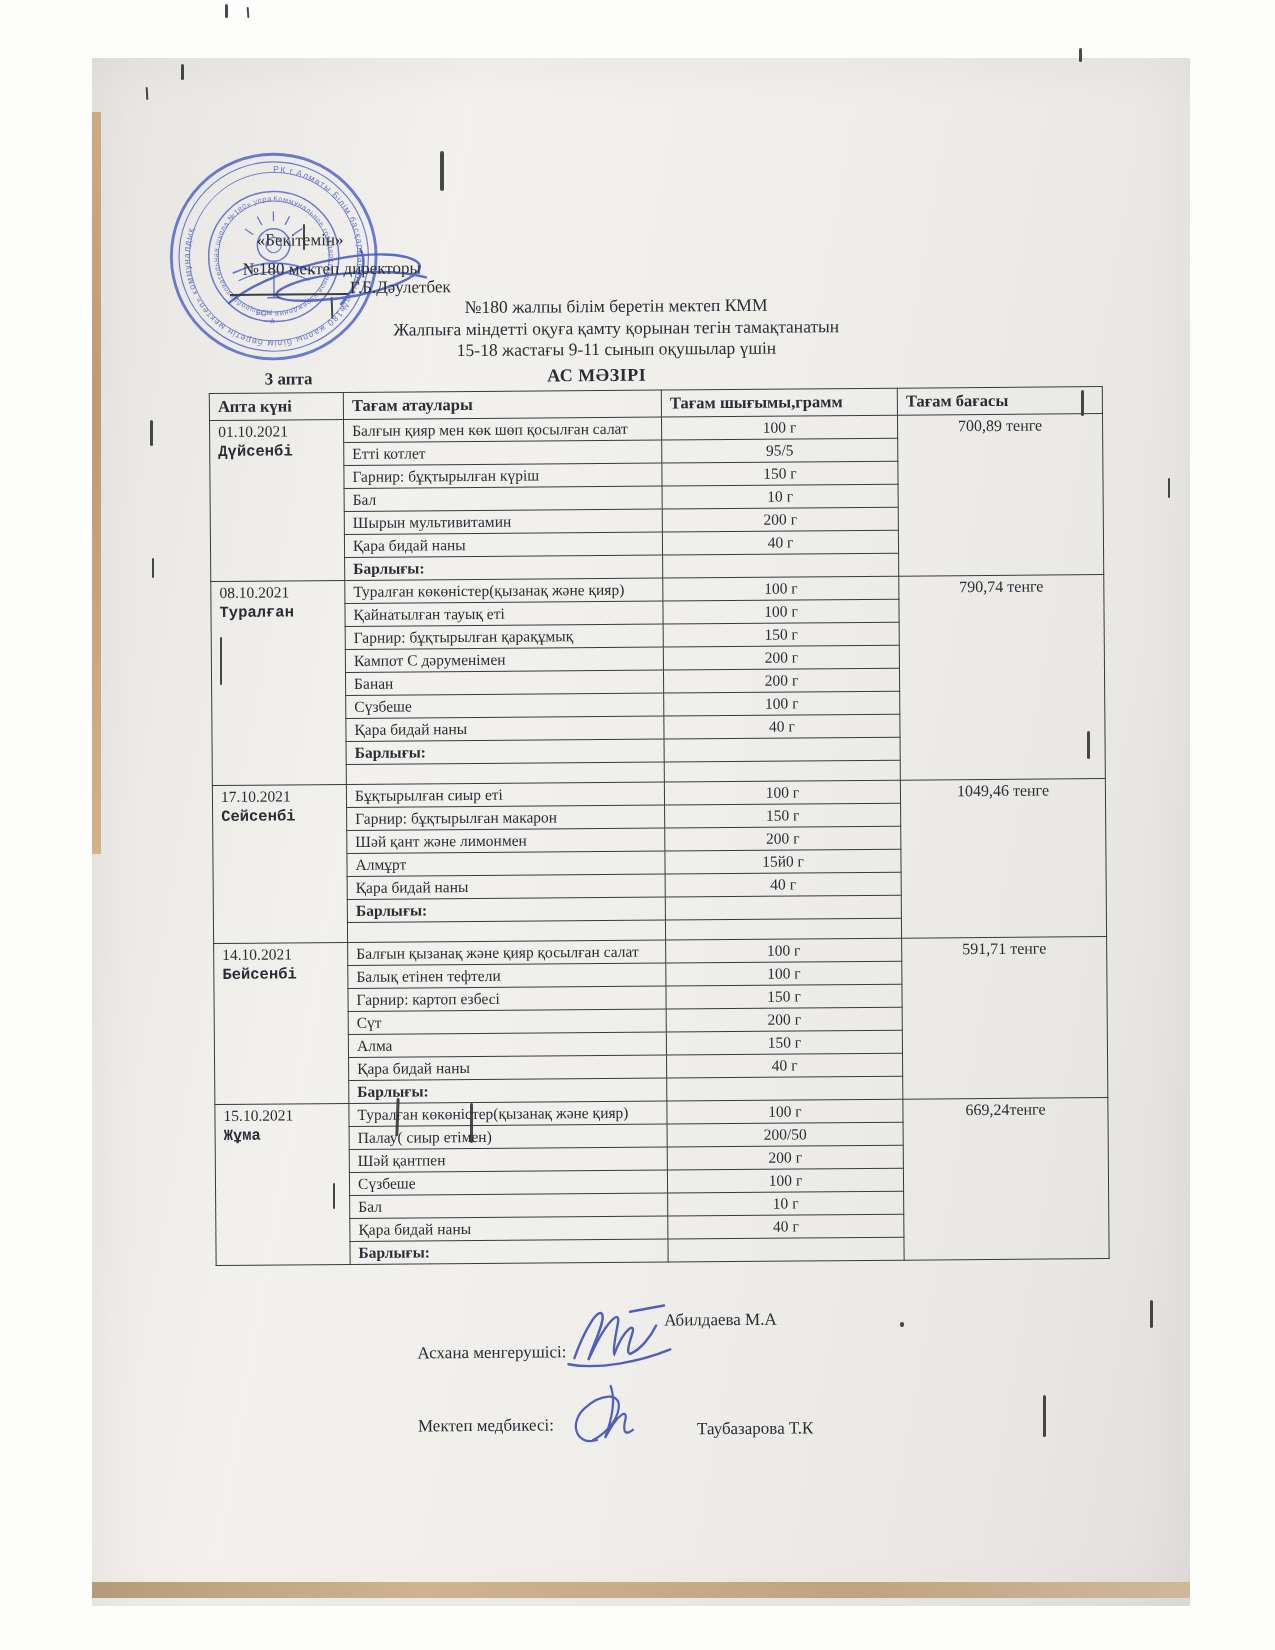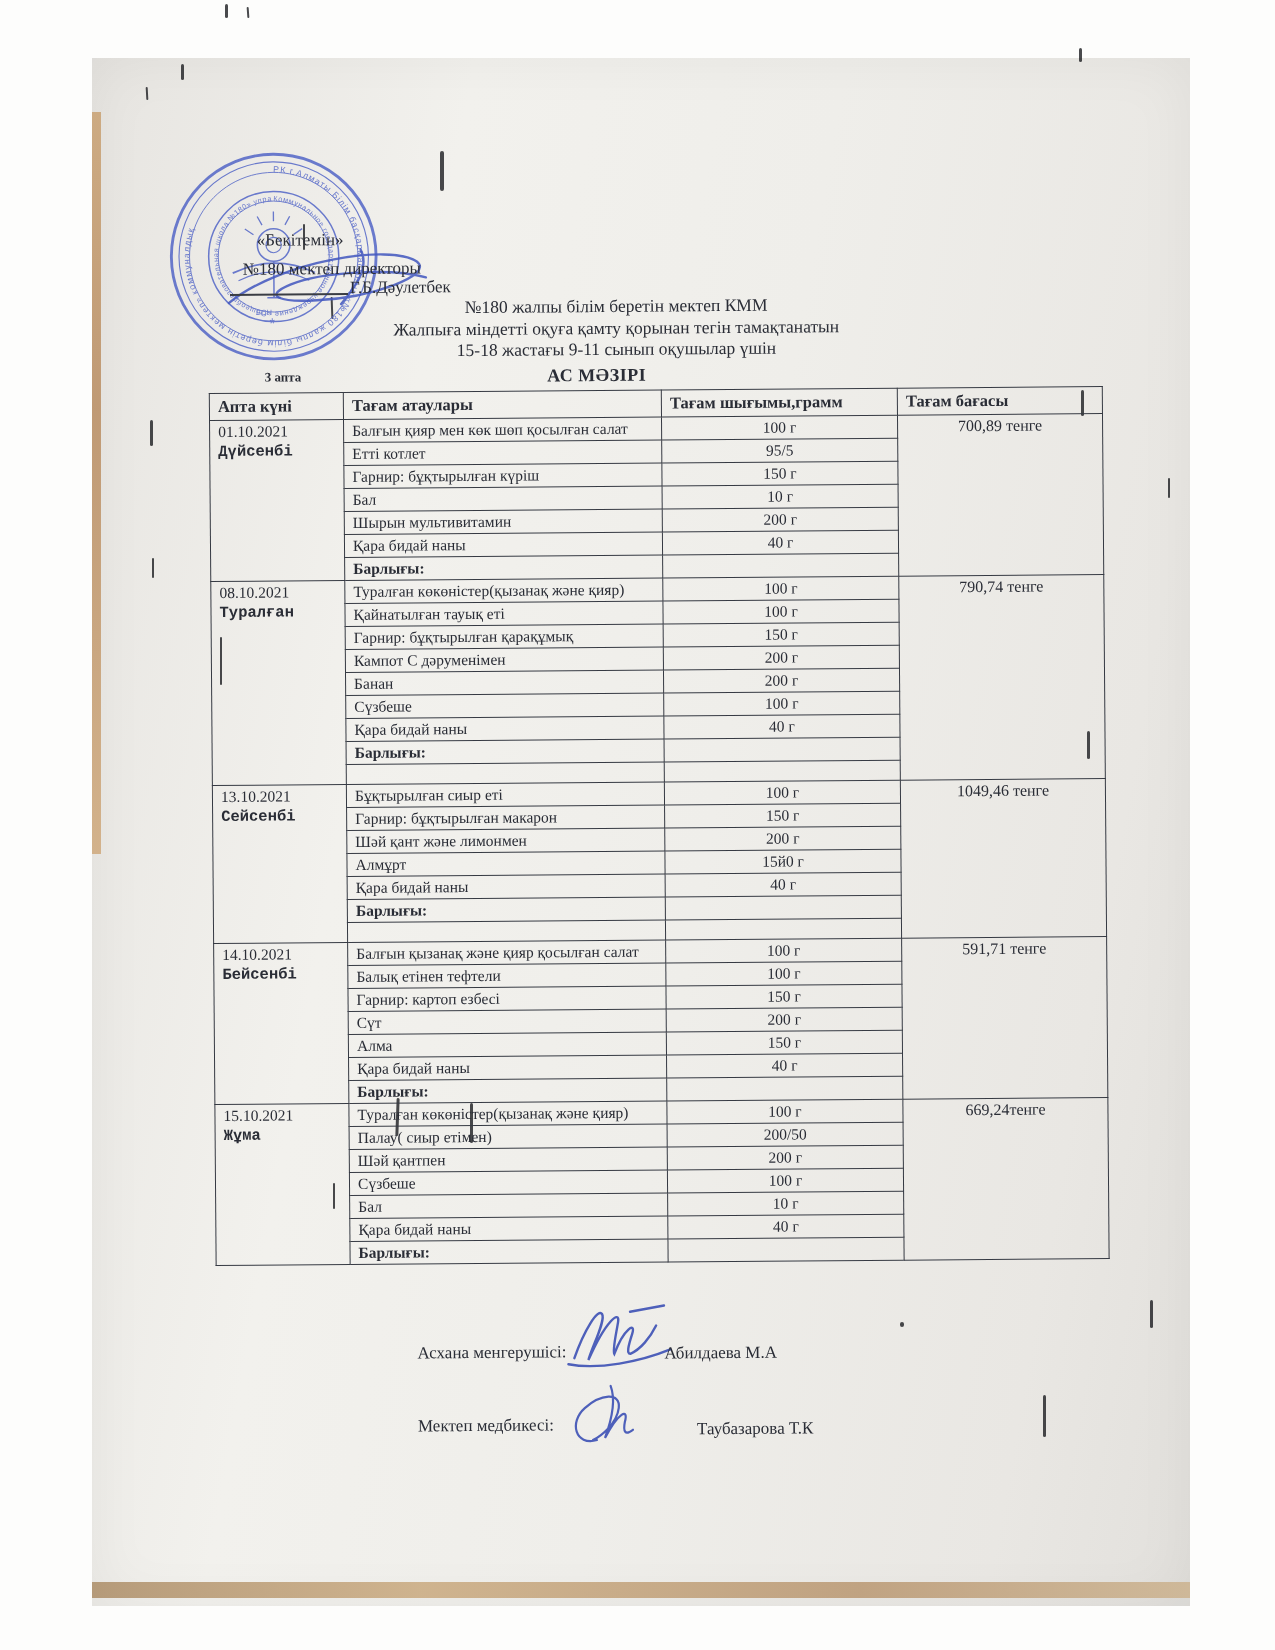--- a/index.html
+++ b/index.html
@@ -14,21 +14,21 @@
   .tan-bottom{position:absolute;left:92px;top:1582px;width:1098px;height:16px;
               background:linear-gradient(90deg,#a8875f,#c7a578 30%,#b6926a 70%,#cbb08a);opacity:.8;}
   .mark{position:absolute;background:#1c1d20;opacity:.8;border-radius:2px;}
   .sheet{position:absolute;left:0;top:0;width:1275px;height:1650px;
          transform:rotate(-0.45deg);transform-origin:600px 800px;}
   .abs{position:absolute;}
   .approve-line{font-size:17px;line-height:19px;white-space:nowrap;}
   .sig-underline{position:absolute;height:2px;background:#3a3d44;}
   .center-head{position:absolute;left:220px;top:296px;width:800px;text-align:center;
                font-size:17.5px;line-height:21.5px;}
-  .week-label{position:absolute;left:268px;top:367px;font-size:13px;font-weight:bold;}
+  .week-label{position:absolute;left:268px;top:367px;font-size:17px;font-weight:bold;}
   .menu-title{position:absolute;left:220px;top:365px;width:760px;text-align:center;
               font-size:18px;font-weight:bold;letter-spacing:.5px;}
   
   table.menu{position:absolute;left:212px;top:390px;width:893px;border-collapse:collapse;
              table-layout:fixed;font-size:15.5px;}
   table.menu td,table.menu th{border:1.6px solid #363a43;padding:1px 8px;line-height:20px;
              vertical-align:top;overflow:hidden;}
   table.menu th{text-align:left;font-size:16.5px;padding:3px 8px;}
   td.qty{text-align:center;}
   td.datecell{line-height:21px;padding-top:3px;}
@@ -203,21 +203,21 @@
           <tr>
             <td class="total">Барлығы:</td>
             <td></td>
           </tr>
           <tr class="emptyrow">
             <td></td>
             <td></td>
           </tr>
           <tr>
             <td class="datecell" rowspan="7">
-              <div>13.10.2021</div>
+              <div>17.10.2021</div>
               <div class="wd">Сейсенбі</div>
             </td>
             <td>Бұқтырылған сиыр еті</td>
             <td class="qty">100 г</td>
             <td class="pricecell" rowspan="7" style="padding-bottom: 26px;">1049,46 тенге</td>
           </tr>
           <tr>
             <td>Гарнир: бұқтырылған макарон</td>
             <td class="qty">150 г</td>
           </tr>
@@ -307,21 +307,21 @@
             <td class="total">Барлығы:</td>
             <td></td>
           </tr>
         </tbody>
     </table>
 
     <div class="foot-label" style="left:413px;top:1342px;">Асхана менгерушісі:</div>
     <svg class="sigsvg" style="left:560px;top:1300px;" width="120" height="72">
       <path d="M10,58 C20,30 34,8 38,14 C42,20 28,46 24,60 C42,20 56,10 54,22 C52,34 48,50 50,54 C60,28 72,22 68,34 C64,46 62,54 66,54 C76,50 86,38 92,26 M66,12 L100,6 M4,64 C34,70 76,62 106,50" fill="none" stroke="#3c50b5" stroke-width="2.4" stroke-linecap="round" opacity=".9"></path>
     </svg>
-    <div class="foot-label" style="left:660px;top:1344px;">Абилдаева М.А</div>
+    <div class="foot-label" style="left:660px;top:1311px;">Абилдаева М.А</div>
 
     <div class="foot-label" style="left:413px;top:1415px;">Мектеп медбикесі:</div>
     <svg class="sigsvg" style="left:558px;top:1378px;" width="100" height="78">
       <path d="M34,62 C12,68 6,44 22,30 C38,16 58,14 56,30 C54,46 38,58 30,62 M48,8 C54,24 48,44 42,60 C56,34 66,30 62,44 C60,54 62,58 70,52" fill="none" stroke="#3c50b5" stroke-width="2.2" stroke-linecap="round" opacity=".9"></path>
     </svg>
     <div class="foot-label" style="left:692px;top:1420px;">Таубазарова Т.К</div>
 
   </div>
 
 </div>

